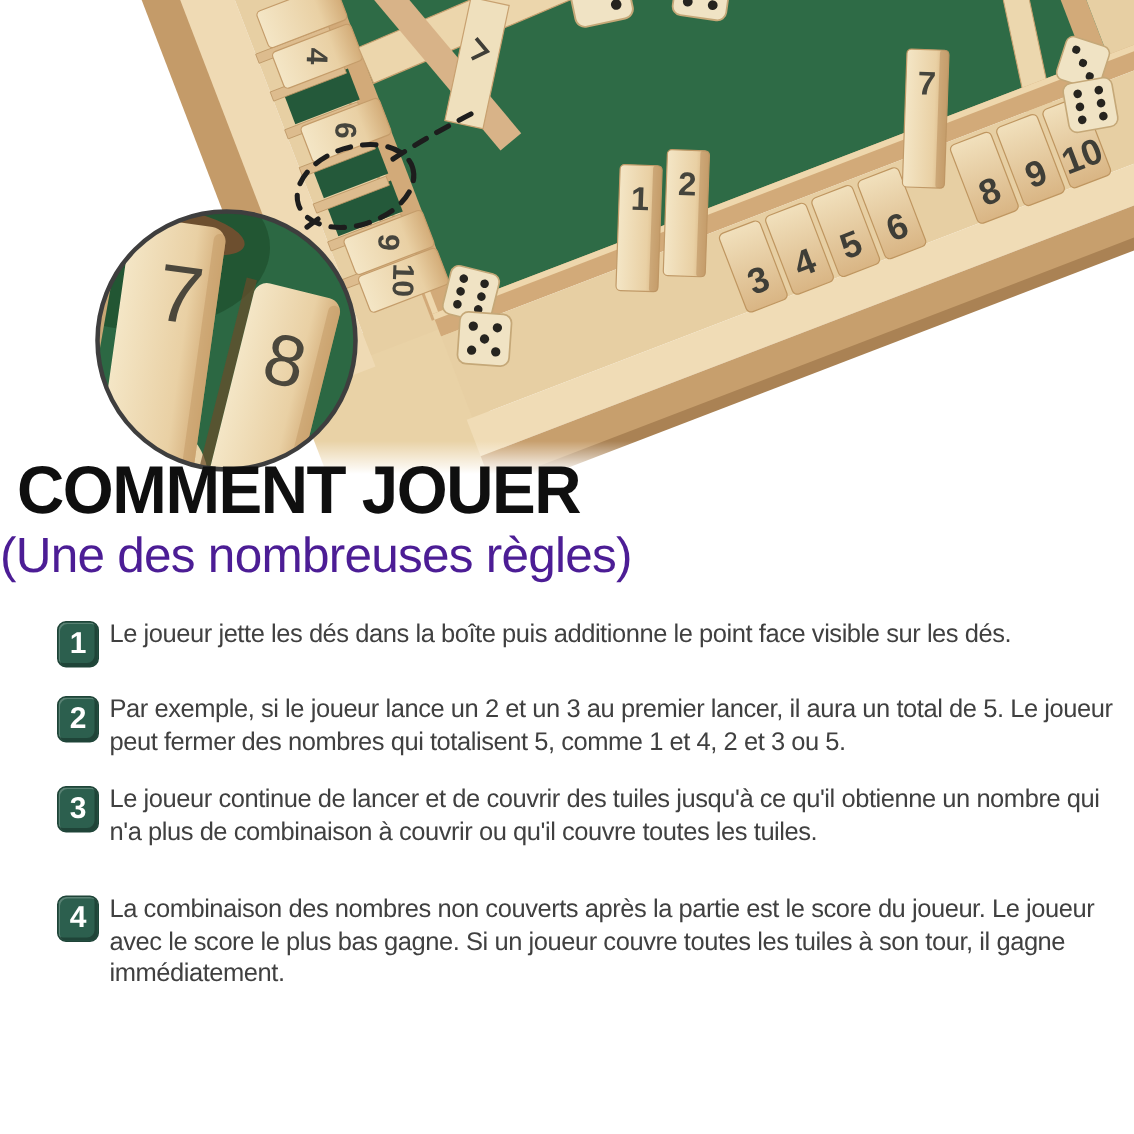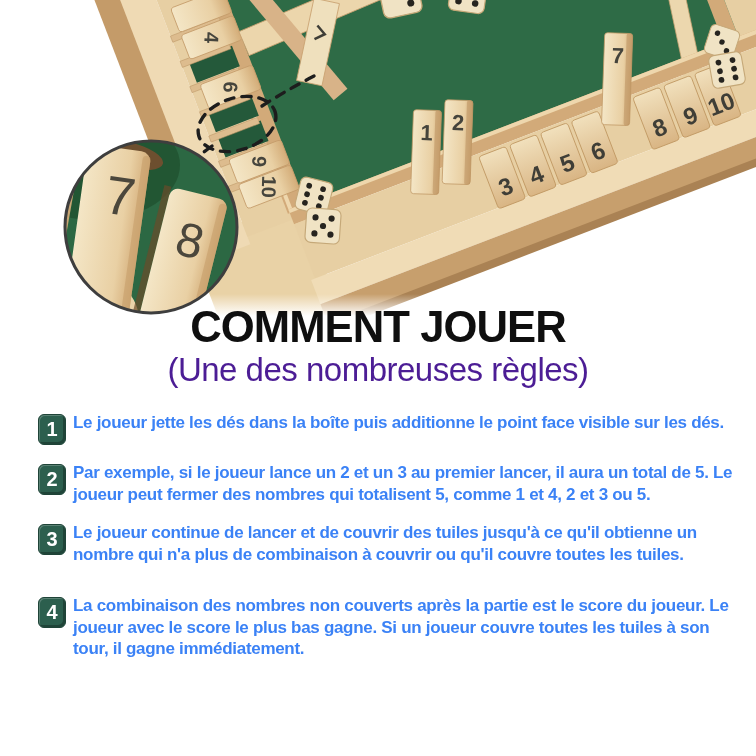--- a/index.html
+++ b/index.html
@@ -1,20 +1,20 @@
 <!DOCTYPE html>
 <html><head>
 <meta charset="utf-8">
 <style>
   html,body{margin:0;padding:0;background:#ffffff;}
   body{width:756px;height:756px;overflow:hidden;font-family:"Liberation Sans",sans-serif;}
   .page{width:756px;height:756px;background:#fff;position:relative;}
   .photo-area{width:756px;height:316px;position:relative;}
   .photo-area svg{display:block;}
-  .title-block{text-align:center;}
+  .title-block{}
   .title-block h1{
     margin:-12px 0 0 0;
     font-size:45px;line-height:1.0;font-weight:600;letter-spacing:-1px;
     color:#0f0f0f;transform:scaleX(0.97);
   }
   .subtitle{
     margin-top:3px;font-size:33px;line-height:1.1;font-weight:500;
     letter-spacing:-0.5px;color:#4c1d95;
   }
   ol.steps{list-style:none;margin:24px 0 0 0;padding:0 10px 0 38px;}
@@ -22,22 +22,22 @@
   .step.s1,.step.s2{margin-bottom:17px;}
   .step.s3{margin-bottom:30px;}
   .badge{
     flex:0 0 auto;width:26px;height:29px;margin-top:2px;
     background:#2c5f4e;border:1px solid #1f4438;border-radius:6px;
     color:#ffffff;font-size:20px;font-weight:700;
     display:flex;align-items:center;justify-content:center;
     box-shadow:inset -2px -2px 0 rgba(0,0,0,0.28), inset 1px 1px 0 rgba(255,255,255,0.22);
   }
   .step-text{
-    margin:0;font-size:17px;line-height:21.5px;font-weight:700;
-    color:#3b82f6;letter-spacing:-0.3px;
+    margin:0;font-size:17px;line-height:21.5px;font-weight:400;
+    color:#404040;letter-spacing:-0.3px;
   }
   
   .tileNumF{font-family:"Liberation Sans",sans-serif;font-size:24px;font-weight:600;fill:#3f3e37;text-anchor:middle;}
   .tileNumS{font-family:"Liberation Sans",sans-serif;font-size:22px;font-weight:600;fill:#45443c;text-anchor:middle;}
   .tileNumL{font-family:"Liberation Sans",sans-serif;font-size:20px;font-weight:600;fill:#46453d;text-anchor:middle;}
   .tileNumI{font-family:"Liberation Sans",sans-serif;font-weight:400;fill:#4b473c;text-anchor:middle;}
   .dbody{fill:#f0e3c4;stroke:#c5a878;stroke-width:1;}
   .dpip{fill:#26241f;}
 </style>
 </head>

